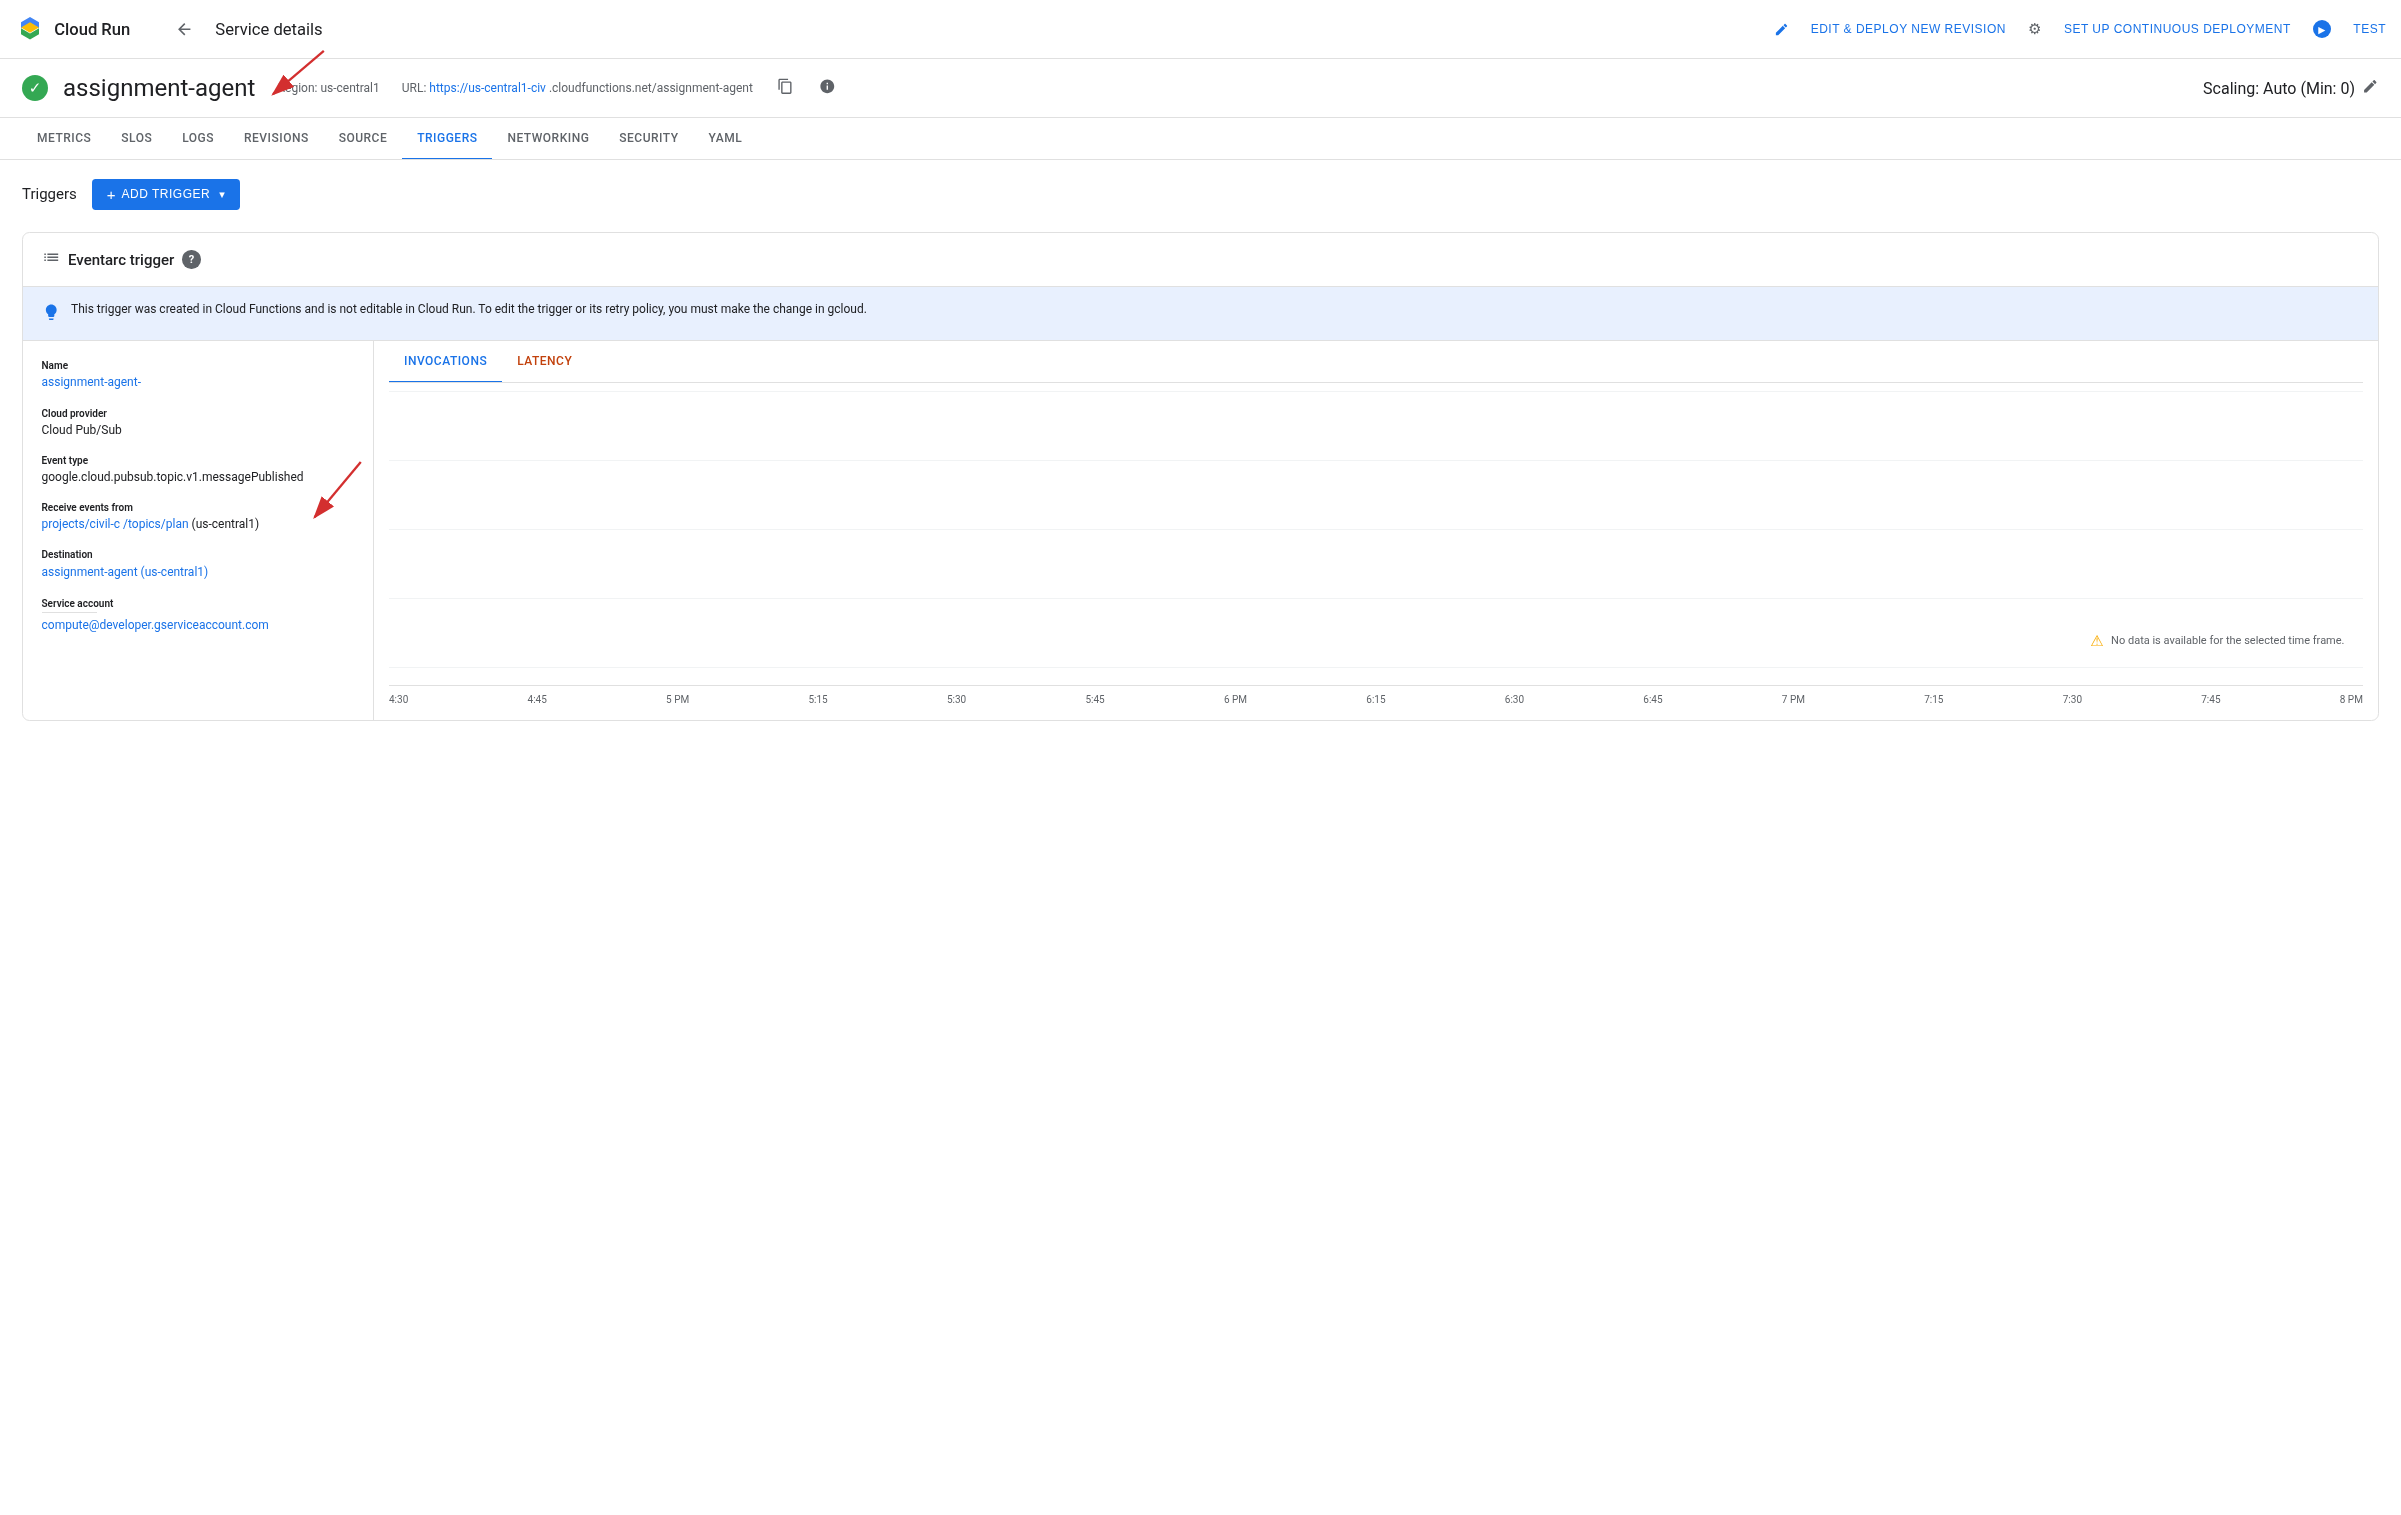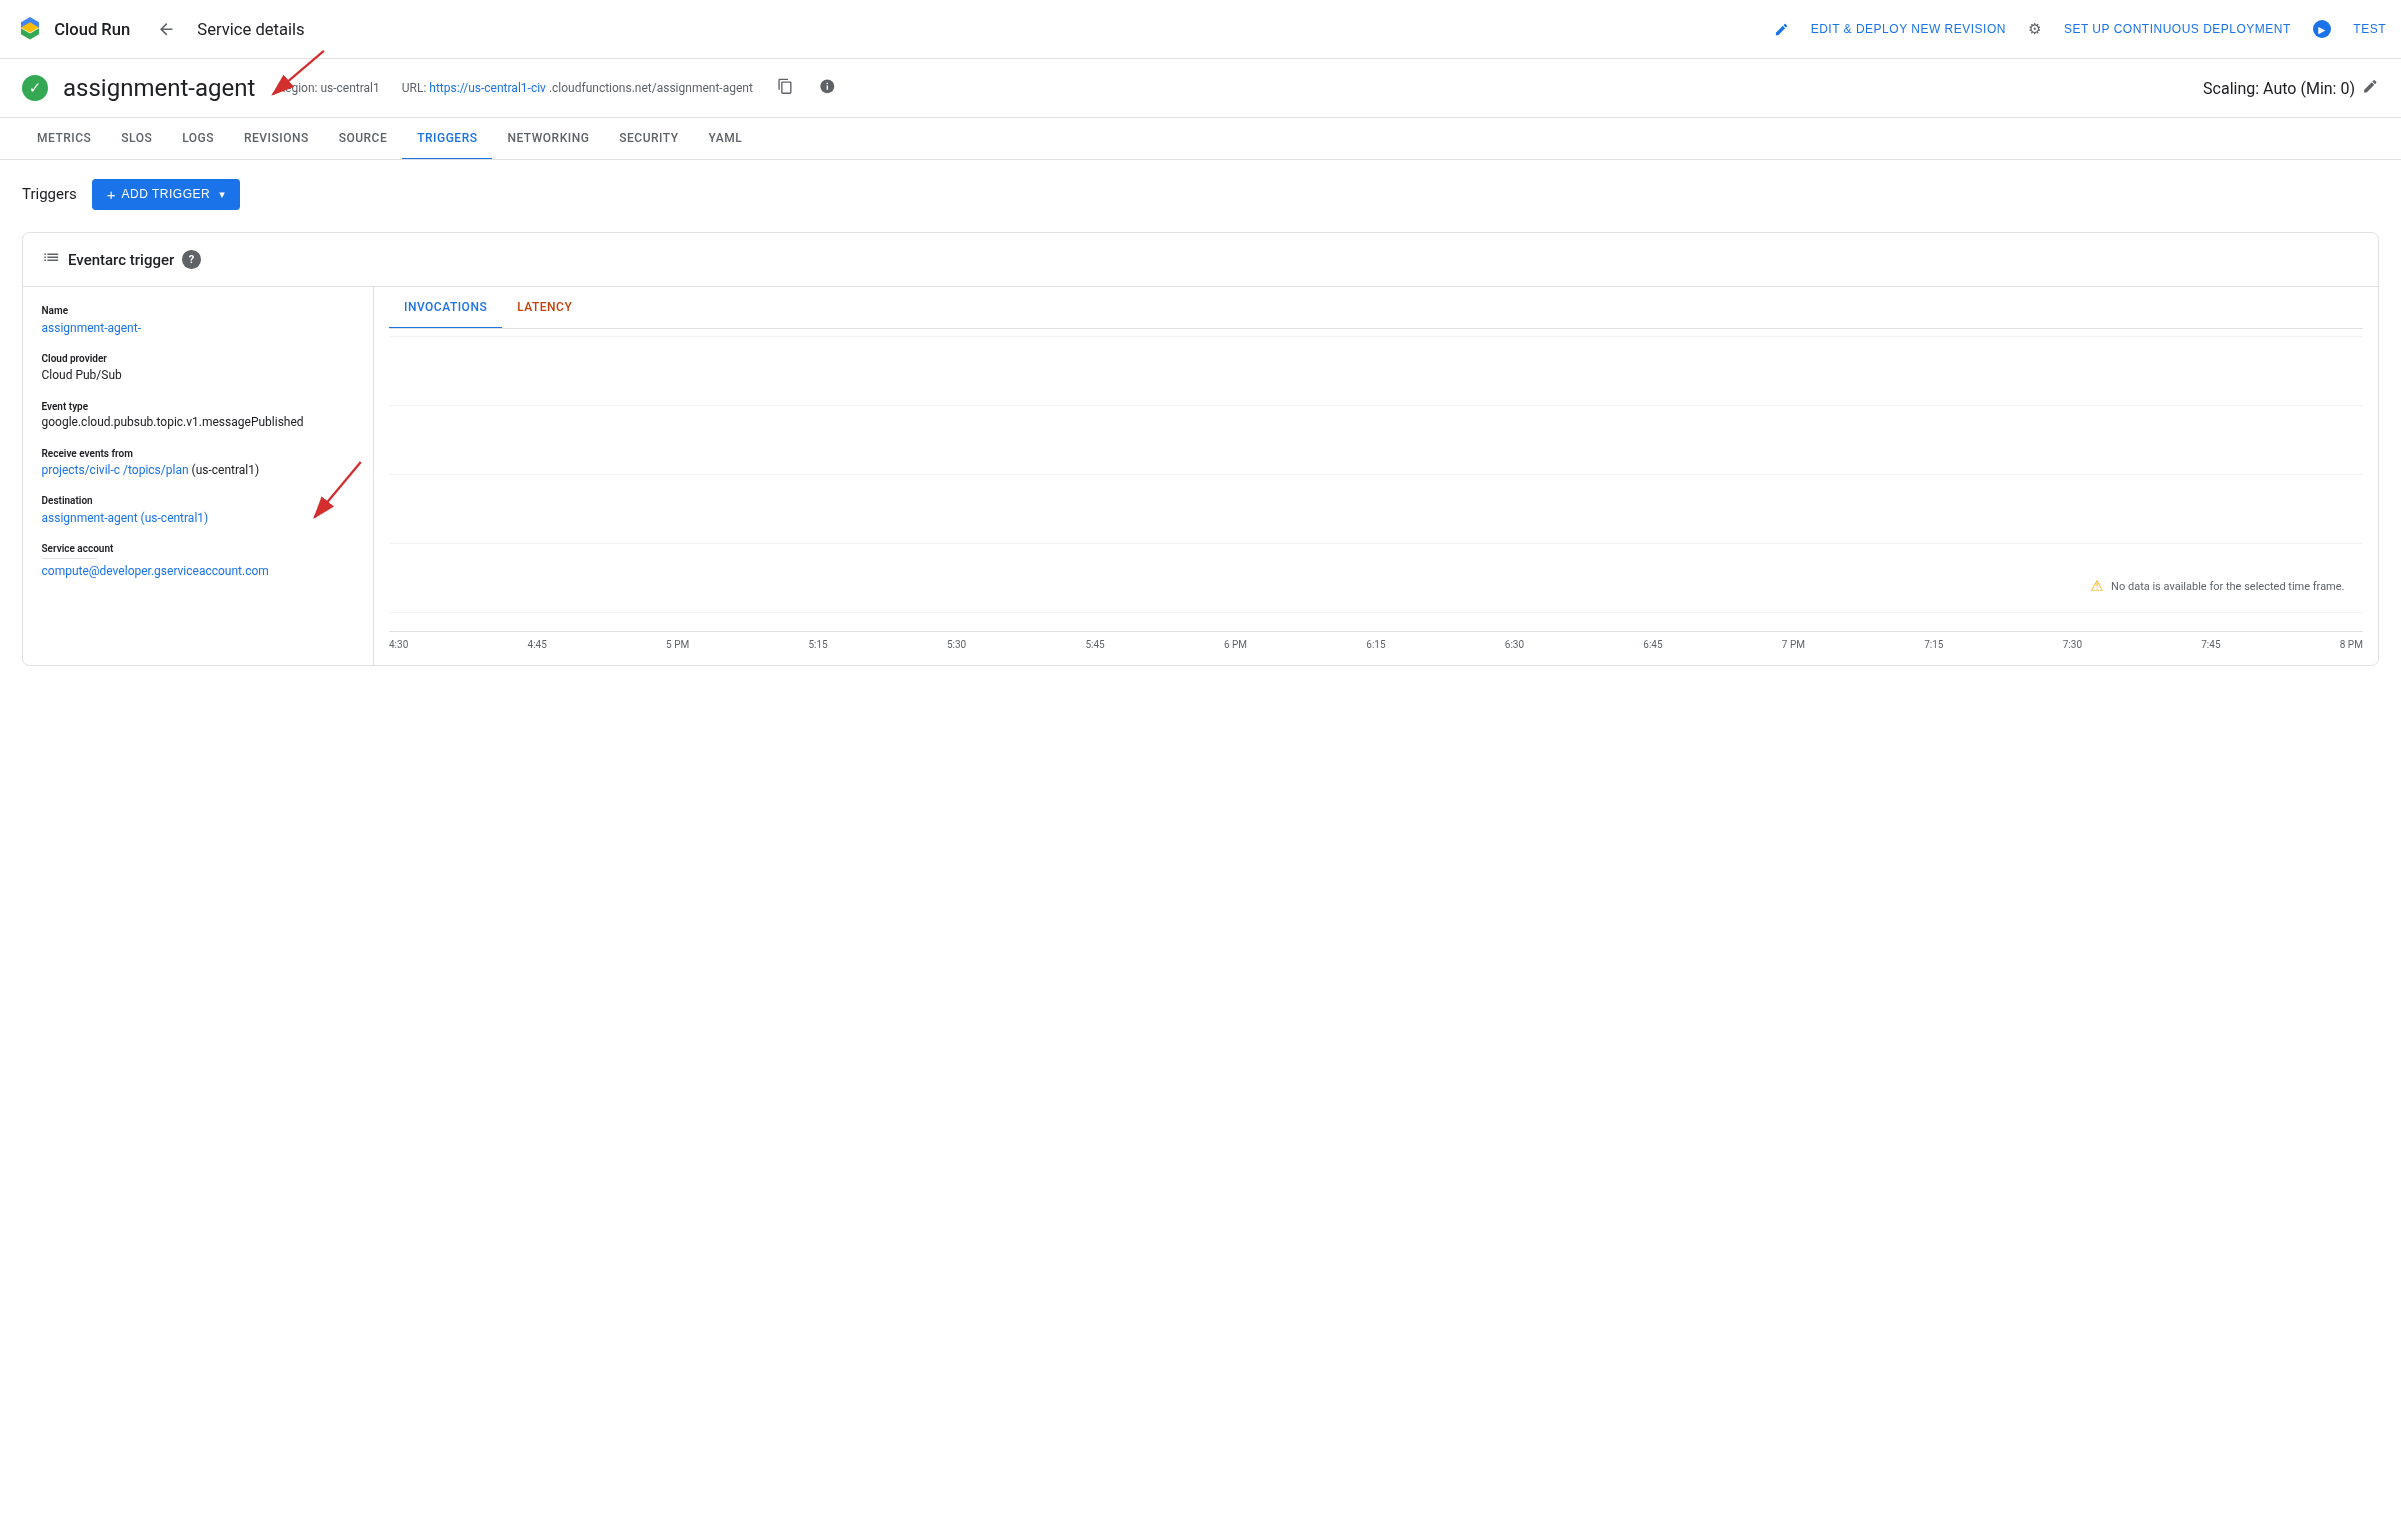--- a/index.html
+++ b/index.html
@@ -14,21 +14,21 @@
       border-bottom: 0.9px solid #e0e0e0;
       gap: 15px;
     }
     .brand {
       display: flex;
       align-items: center;
       gap: 9.2px;
       font-size: 16.6px;
       font-weight: 500;
       color: #202124;
-      margin-right: 4px;
+      margin-right: 22px;
     }
     .brand-logo {
       width: 30px;
       height: 30px;
     }
     .back-btn {
       display: flex;
       align-items: center;
       justify-content: center;
       width: 33px;
@@ -438,20 +438,28 @@
     <div class="trigger-card-header">
       <span class="list-icon">
         <svg width="18.5" height="18.5" viewBox="0 0 24 24" fill="currentColor" style="color:#5f6368">
           <path d="M3 13h2v-2H3v2zm0 4h2v-2H3v2zm0-8h2V7H3v2zm4 4h14v-2H7v2zm0 4h14v-2H7v2zM7 7v2h14V7H7z"></path>
         </svg>
       </span>
       <span class="trigger-card-title">Eventarc trigger</span>
       <div class="help-icon">?</div>
     </div>
 
+    <div class="info-banner">
+      <span class="info-banner-icon">
+        <svg width="18.5" height="18.5" viewBox="0 0 24 24" fill="currentColor" style="color:#1a73e8">
+          <path d="M9 21c0 .55.45 1 1 1h4c.55 0 1-.45 1-1v-1H9v1zm3-19C8.14 2 5 5.14 5 9c0 2.38 1.19 4.47 3 5.74V17c0 .55.45 1 1 1h6c.55 0 1-.45 1-1v-2.26c1.81-1.27 3-3.36 3-5.74 0-3.86-3.14-7-7-7z"></path>
+        </svg>
+      </span>
+      <span class="info-banner-text">This trigger was created in Cloud Functions and is not editable in Cloud Run. To edit the trigger or its retry policy, you must make the change in gcloud.</span>
+    </div>
 
     <div class="trigger-body">
 
       <div class="trigger-details">
         <div class="detail-group">
           <div class="detail-label">Name</div>
           <a href="#" class="detail-link">assignment-agent-</a>
         </div>
 
         <div class="detail-group">

